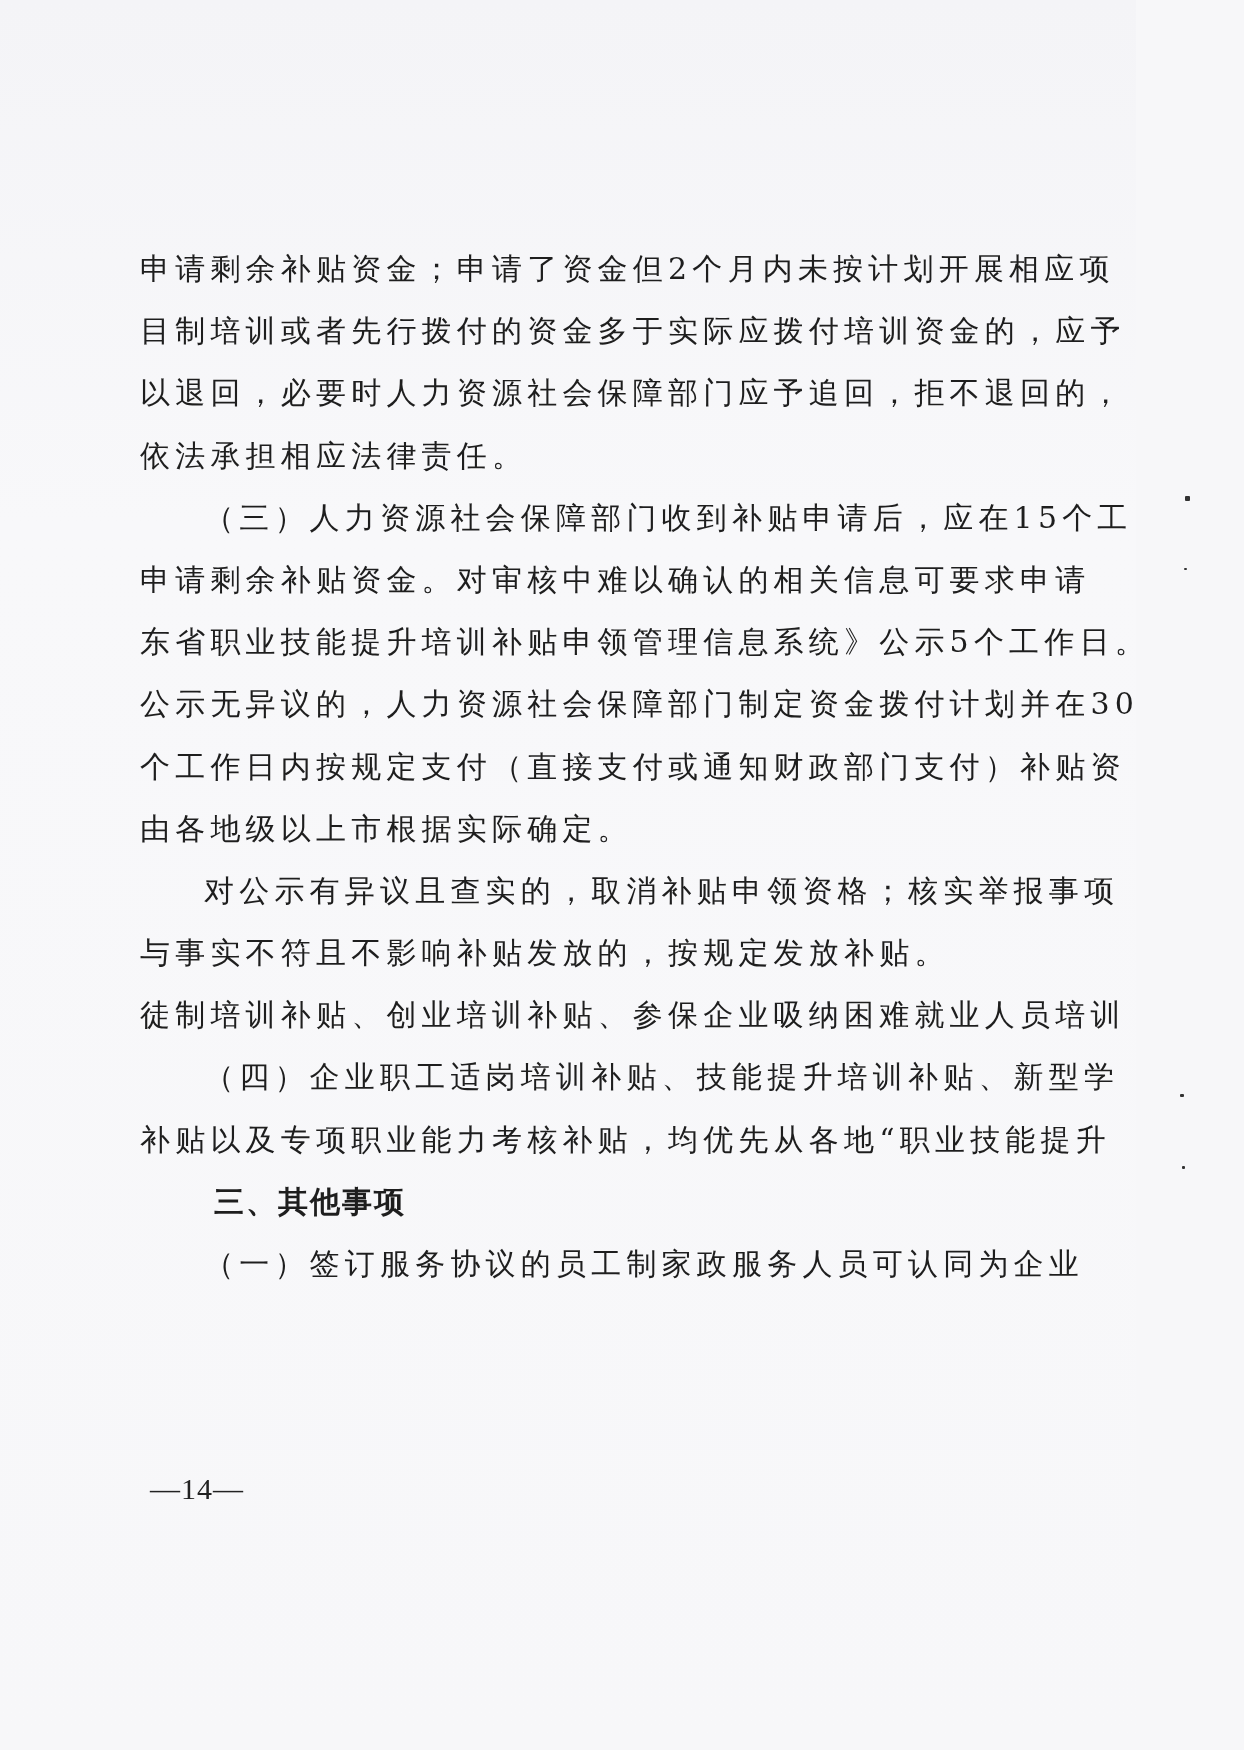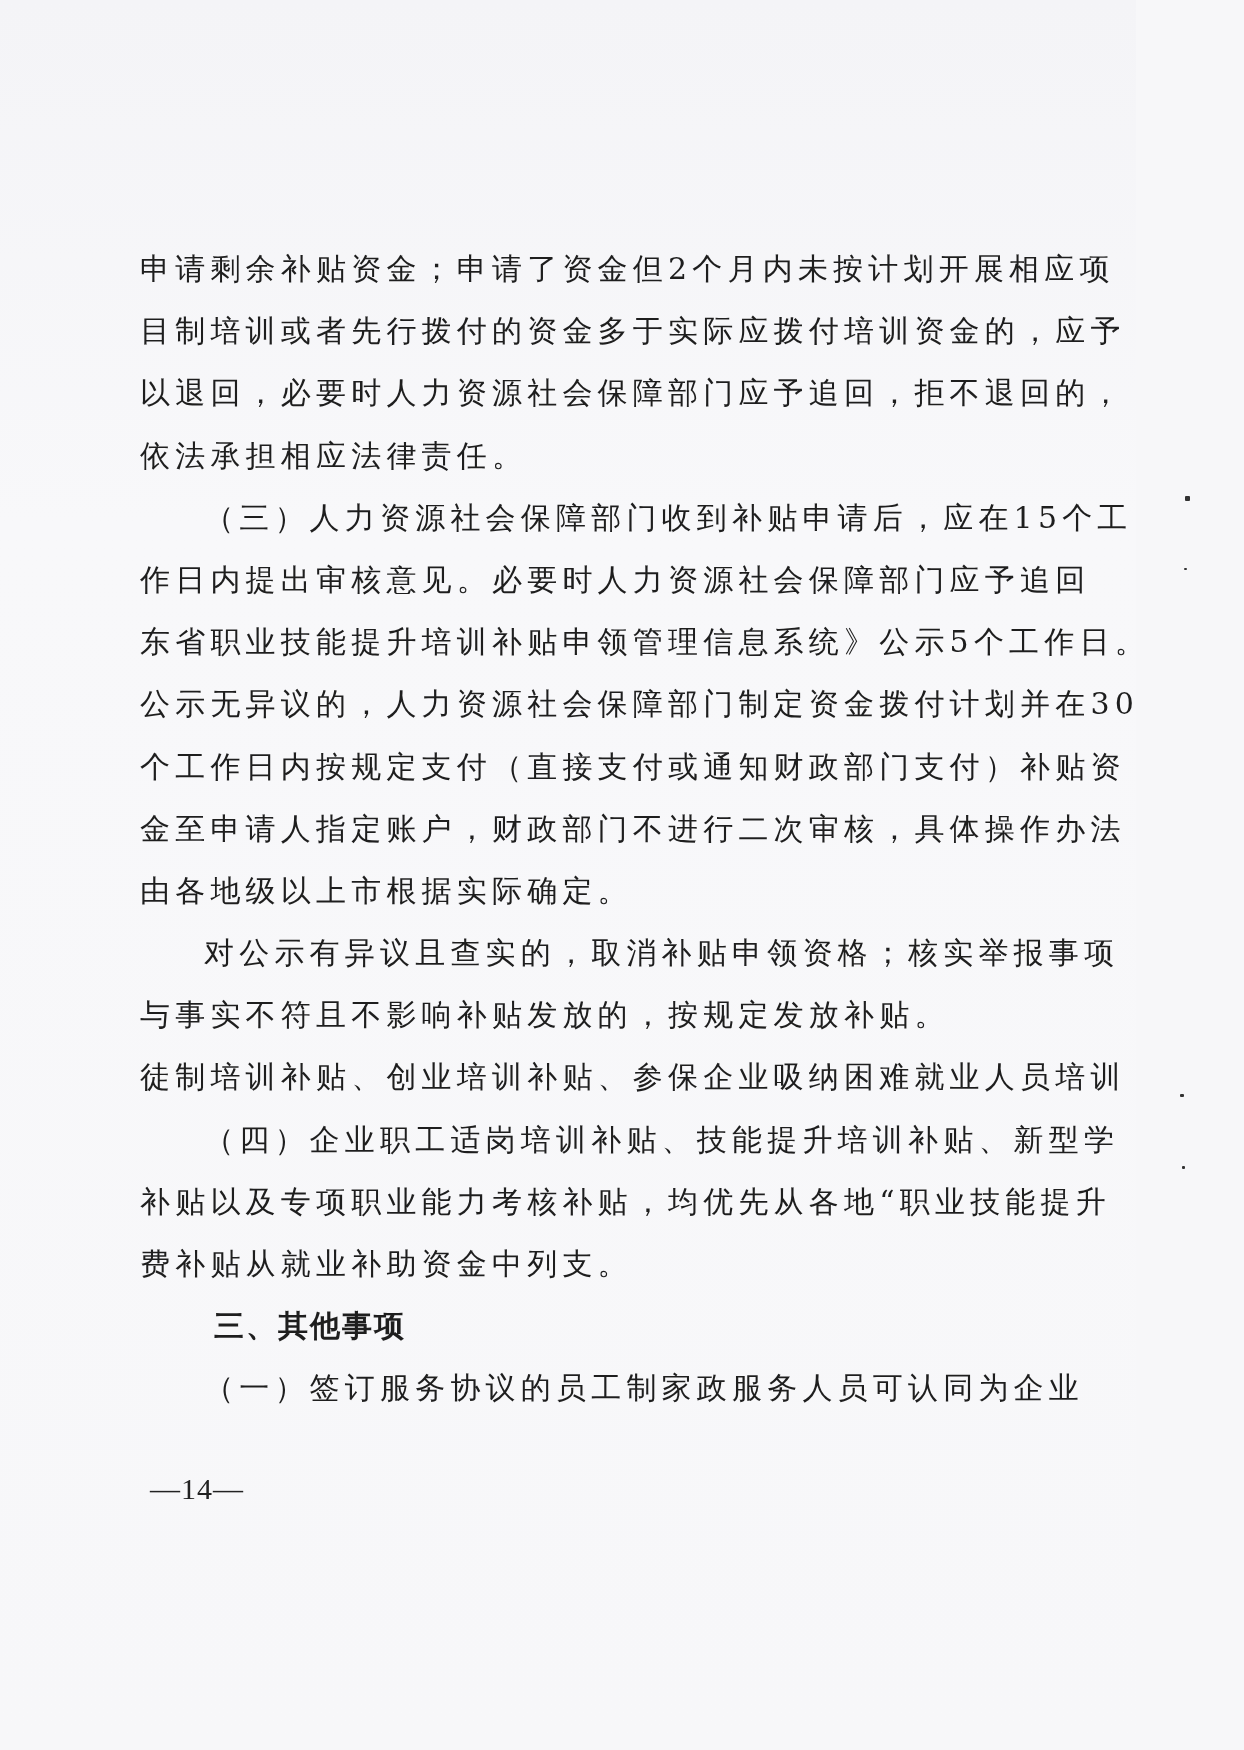--- a/index.html
+++ b/index.html
@@ -66,32 +66,30 @@
 </head>
 <body>
 
 <div class="page">
   <div class="text-block">
     <div class="line">申请剩余补贴资金；申请了资金但2个月内未按计划开展相应项</div>
     <div class="line">目制培训或者先行拨付的资金多于实际应拨付培训资金的，应予</div>
     <div class="line">以退回，必要时人力资源社会保障部门应予追回，拒不退回的，</div>
     <div class="line">依法承担相应法律责任。</div>
     <div class="line indent">（三）人力资源社会保障部门收到补贴申请后，应在15个工</div>
-    <div class="line">作日内提出审核意见。必要时人力资源社会保障部门应予追回</div>
+    <div class="line">申请剩余补贴资金。对审核中难以确认的相关信息可要求申请</div>
     <div class="line">东省职业技能提升培训补贴申领管理信息系统》公示5个工作日。</div>
     <div class="line">公示无异议的，人力资源社会保障部门制定资金拨付计划并在30</div>
     <div class="line">个工作日内按规定支付（直接支付或通知财政部门支付）补贴资</div>
-    <div class="line">金至申请人指定账户，财政部门不进行二次审核，具体操作办法</div>
     <div class="line">由各地级以上市根据实际确定。</div>
     <div class="line indent">对公示有异议且查实的，取消补贴申领资格；核实举报事项</div>
     <div class="line">与事实不符且不影响补贴发放的，按规定发放补贴。</div>
     <div class="line">徒制培训补贴、创业培训补贴、参保企业吸纳困难就业人员培训</div>
     <div class="line indent">（四）企业职工适岗培训补贴、技能提升培训补贴、新型学</div>
     <div class="line">补贴以及专项职业能力考核补贴，均优先从各地“职业技能提升</div>
-    <div class="line">费补贴从就业补助资金中列支。</div>
     <div class="line heading">三、其他事项</div>
     <div class="line indent">（一）签订服务协议的员工制家政服务人员可认同为企业</div>
   </div>
 
   <div class="page-number">—14—</div>
 
   <div class="speck" style="left:1185px; top:496px; width:5px; height:5px;"></div>
   <div class="speck" style="left:1184px; top:568px; width:3px; height:2px;"></div>
   <div class="speck" style="left:1180px; top:1094px; width:4px; height:3px;"></div>
   <div class="speck" style="left:1182px; top:1166px; width:3px; height:3px;"></div>

